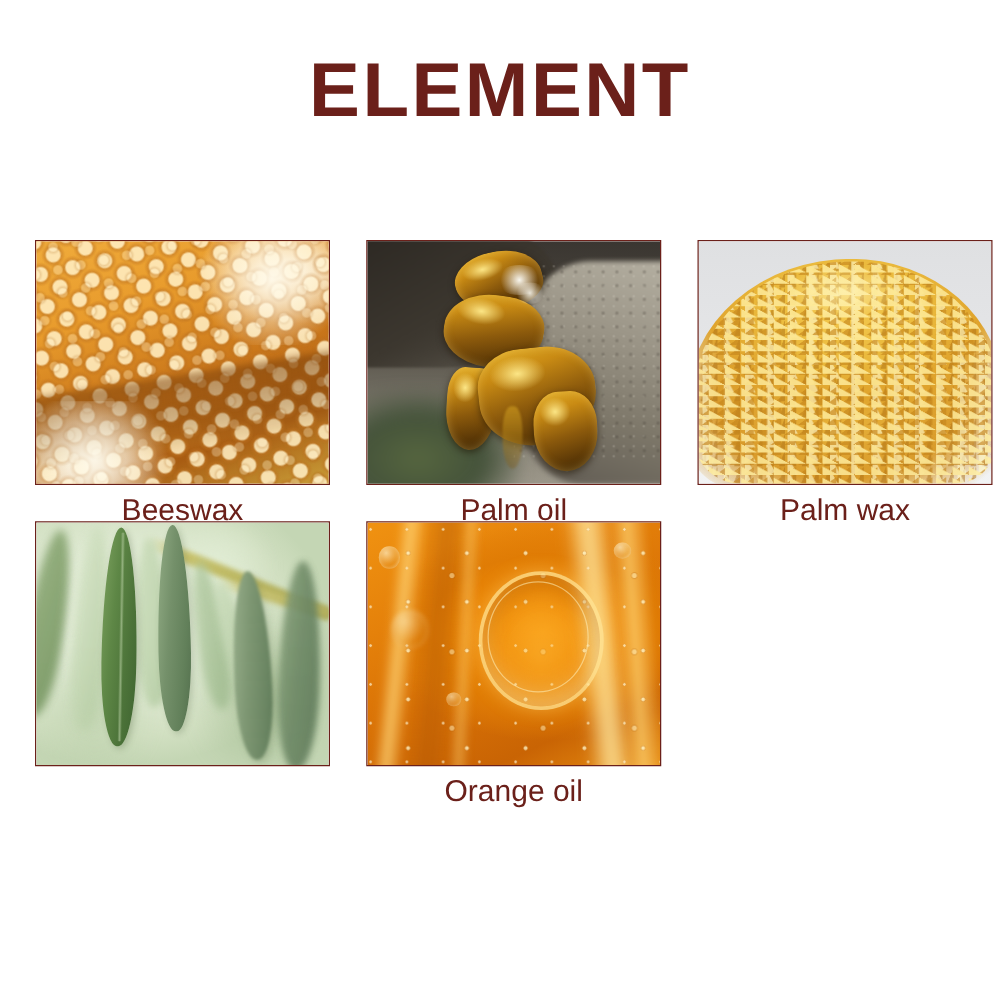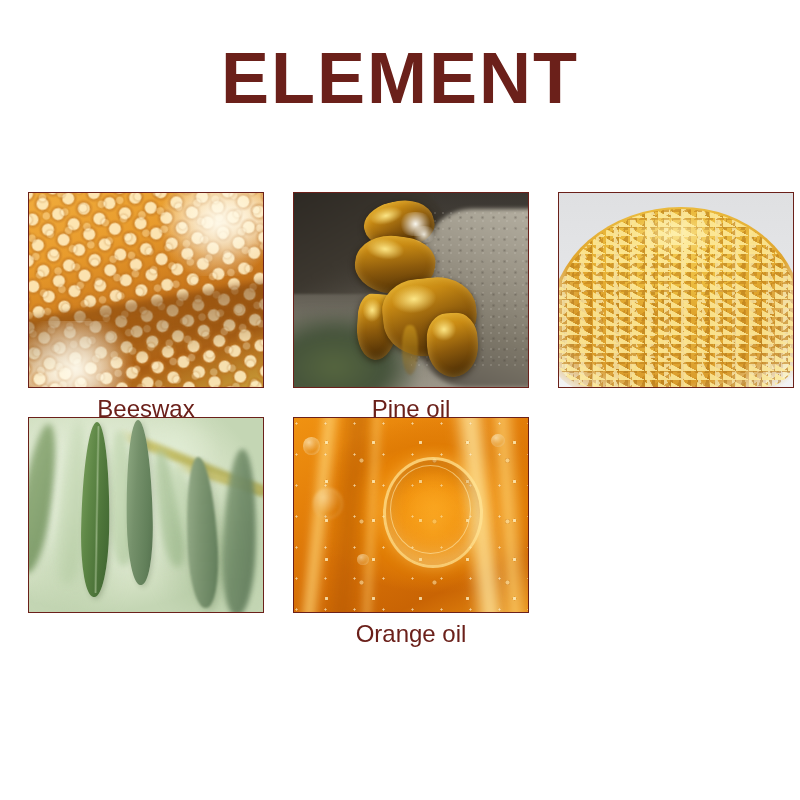--- a/index.html
+++ b/index.html
@@ -21,21 +21,21 @@
     background: #ffffff;
   }
 
   
   #title {
     position: absolute;
     top: 42px;
     left: 0;
     width: 800px;
     text-align: center;
-    font-size: 72px;
+    font-size: 61px;
     font-weight: bold;
     letter-spacing: 2px;
     color: #6b201a;
     line-height: 1.0;
     font-family: "Liberation Sans", sans-serif;
   }
 
   
   #grid {
     position: absolute;
@@ -550,32 +550,33 @@
           <div class="resin resin-a"></div>
           <div class="resin resin-b"></div>
           <div class="resin resin-d"></div>
           <div class="resin resin-c"></div>
           <div class="resin resin-e"></div>
           <div class="resin-drip"></div>
           <div class="resin-hl"></div>
           <div class="resin-hl2"></div>
         </div>
       </div>
-      <div class="caption">Pine oil</div>
+      <div class="caption">Palm oil</div>
     </div>
 
     <div class="cell">
       <div class="tile">
         <div class="art art-palm">
           <div class="palm-shadow"></div>
           <div class="palm-pile"></div>
           <div class="flakes"></div>
           <div class="palm-hl"></div>
         </div>
       </div>
+      <div class="caption">Palm wax</div>
     </div>
 
     <div class="cell">
       <div class="tile">
         <div class="art art-euc">
           <div class="euc-blur-bg"></div>
           <div class="stem"></div>
           <div class="stem2"></div>
           <div class="leaf leaf-1"></div>
           <div class="leaf leaf-2"></div>

